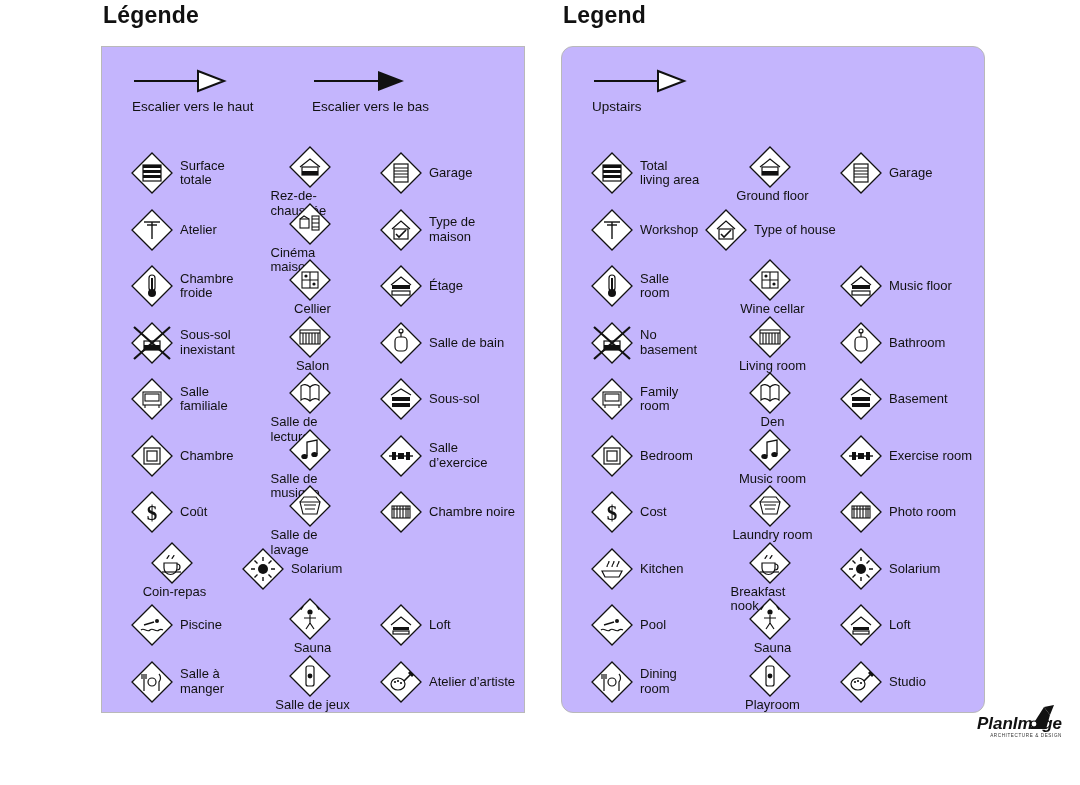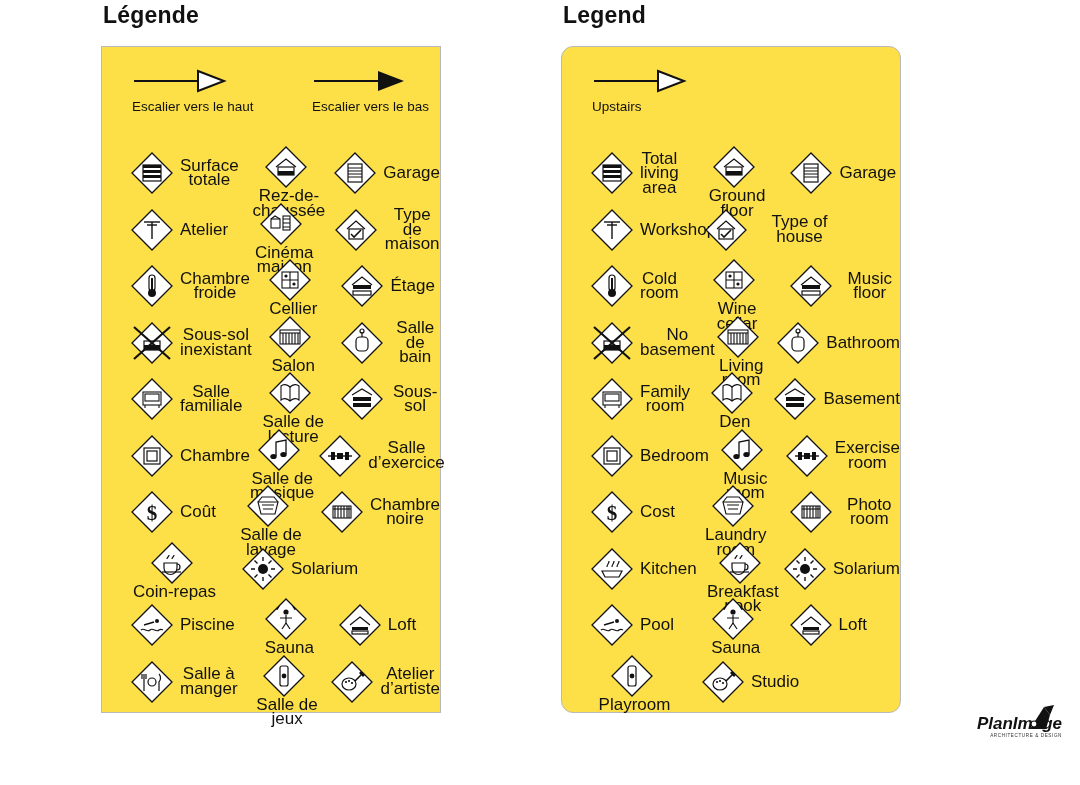--- a/index.html
+++ b/index.html
@@ -12,24 +12,24 @@
     background: #ffffff;
     font-family: "Liberation Sans", sans-serif;
     color: #1a1a1a;
     position: relative;
     overflow: hidden;
   }
 
   .panel {
     position: absolute;
     top: 46px;
-    width: 340px;
+    width: 424px;
     height: 667px;
     border: 1px solid #b9b9b9;
-    background: #fde047;
+    background: #c4b5fd;
     box-sizing: border-box;
   }
   #panel-fr { left: 101px; }
   #panel-en { left: 561px; border-radius: 12px; }
 
   .panel-title {
     position: absolute;
     top: 2px;
     font-size: 23px;
     font-weight: bold;
@@ -81,26 +81,25 @@
   .cell.c1 { width: 135px; padding-left: 4px; flex-direction: column; }
   .cell.c2 { width: 145px; padding-left: 4px; }
 
   .diamond-wrap {
     width: 44px;
     height: 44px;
     flex: 0 0 44px;
     position: relative;
   }
   .cell-label {
-    font-size: 17px;
+    font-size: 13px;
     line-height: 14.5px;
     color: #111;
     margin-left: 6px;
     max-width: 84px;
-    text-align: center;
   }
   .cell.c2 .cell-label { max-width: 92px; }
 
   
   .logo {
     position: absolute;
     right: 18px;
     bottom: 18px;
     width: 120px;
     height: 52px;
@@ -565,21 +564,21 @@
       <div class="row">
         <div class="cell c0">
           <div class="diamond-wrap"><svg width="44" height="44" viewBox="0 0 44 44">
               <path d="M22 2 L42 22 L22 42 L2 22 Z" fill="#fff" stroke="#111" stroke-width="1.3"></path>
               <g stroke="#111" stroke-width="1.2" fill="none">
                 <rect x="19" y="11" width="6" height="16" rx="3" fill="#fff"></rect>
                 <circle cx="22" cy="29" r="4" fill="#111" stroke="none"></circle>
                 <path d="M22 14 V26" stroke-width="2"></path>
               </g>
             </svg></div>
-          <div class="cell-label">Cold room</div>
+          <div class="cell-label">Salle room</div>
         </div>
         <div class="cell c1">
           <div class="diamond-wrap"><svg width="44" height="44" viewBox="0 0 44 44">
               <path d="M22 2 L42 22 L22 42 L2 22 Z" fill="#fff" stroke="#111" stroke-width="1.3"></path>
               <g stroke="#111" stroke-width="1.1" fill="none">
                 <rect x="14" y="14" width="16" height="16" fill="#fff"></rect>
                 <path d="M14 22 H30 M22 14 V30"></path>
                 <circle cx="18" cy="18" r="1.6" fill="#111" stroke="none"></circle>
                 <circle cx="26" cy="26" r="1.6" fill="#111" stroke="none"></circle>
               </g>
@@ -798,20 +797,31 @@
               <g stroke="#111" stroke-width="1.2" fill="none">
                 <path d="M12 22 L22 14 L32 22"></path>
                 <rect x="14" y="24" width="16" height="3" fill="#111" stroke="none"></rect>
                 <rect x="14" y="28" width="16" height="3" fill="#fff"></rect>
               </g>
             </svg></div>
           <div class="cell-label">Loft</div>
         </div>
       </div>
       <div class="row">
+        <div class="cell c0">
+          <div class="diamond-wrap"><svg width="44" height="44" viewBox="0 0 44 44">
+              <path d="M22 2 L42 22 L22 42 L2 22 Z" fill="#fff" stroke="#111" stroke-width="1.3"></path>
+              <g stroke="#111" stroke-width="1.2" fill="none">
+                <path d="M14 14 V22 M14 22 V31 M12 14 V19 M16 14 V19"></path>
+                <circle cx="22" cy="22" r="4"></circle>
+                <path d="M29 14 C31 16 31 20 29 22 V31"></path>
+              </g>
+            </svg></div>
+          <div class="cell-label">Dining room</div>
+        </div>
         <div class="cell c1">
           <div class="diamond-wrap"><svg width="44" height="44" viewBox="0 0 44 44">
               <path d="M22 2 L42 22 L22 42 L2 22 Z" fill="#fff" stroke="#111" stroke-width="1.3"></path>
               <g stroke="#111" stroke-width="1.2" fill="none">
                 <rect x="18" y="12" width="8" height="20" rx="2" fill="#fff"></rect>
                 <circle cx="22" cy="22" r="2.4" fill="#111" stroke="none"></circle>
               </g>
             </svg></div>
           <div class="cell-label">Playroom</div>
         </div>

